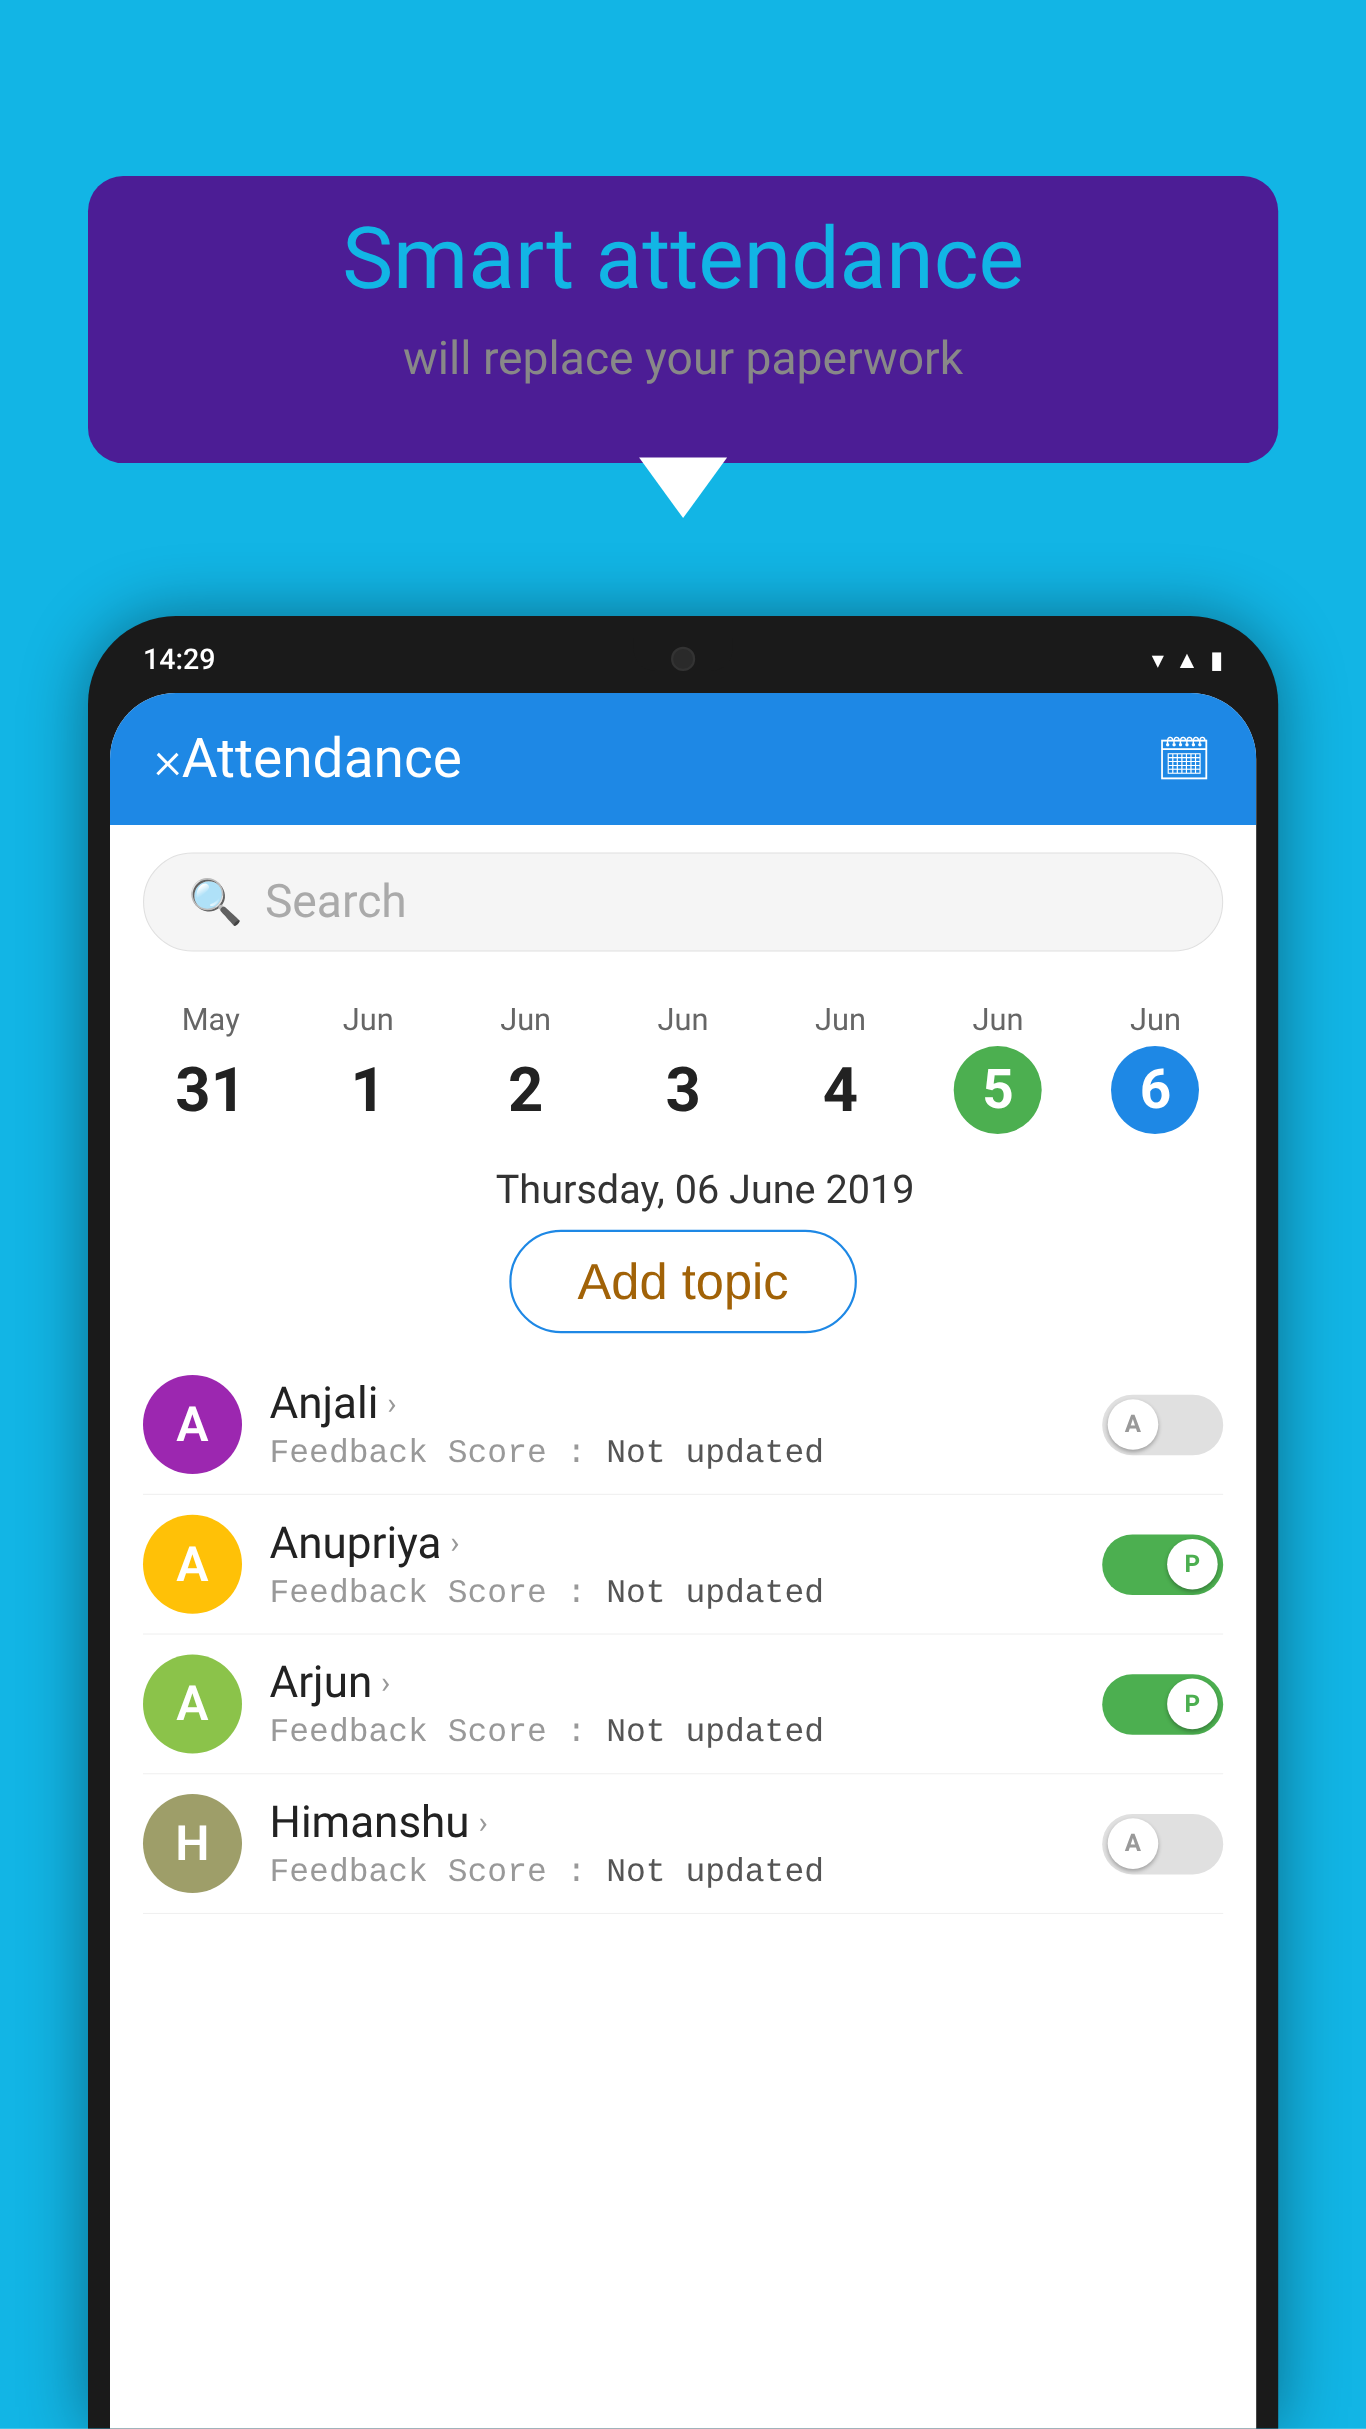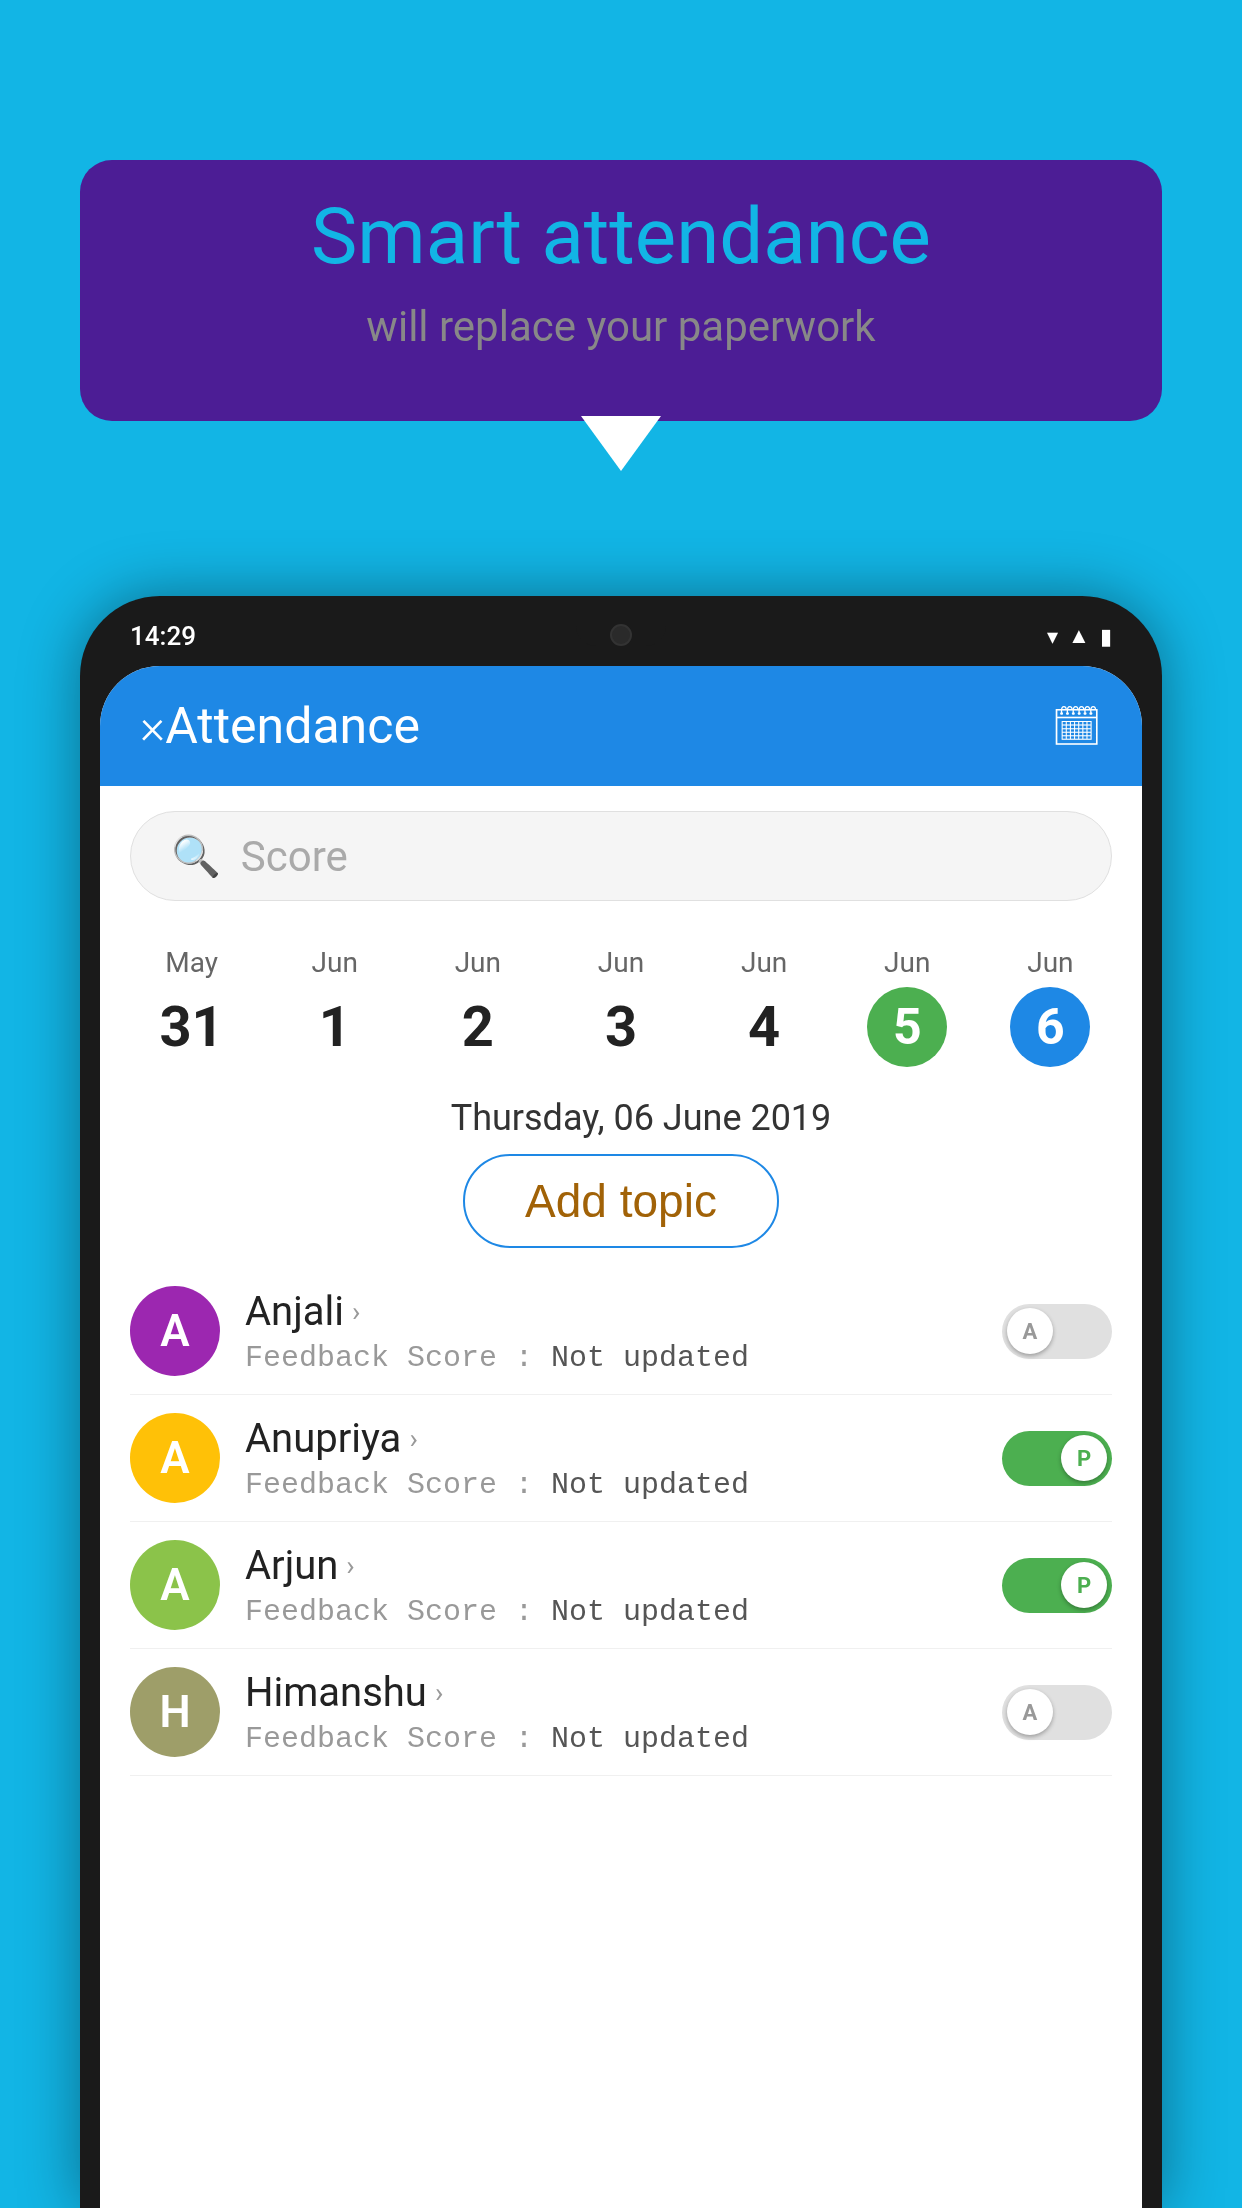--- a/index.html
+++ b/index.html
@@ -55,21 +55,20 @@
     .phone-frame {
       position: absolute;
       top: 560px;
       left: 80px;
       right: 80px;
       bottom: 0;
       background: #1a1a1a;
       border-radius: 80px 80px 0 0;
       padding: 20px;
       box-shadow: 0 0 60px rgba(0,0,0,0.4);
-      margin-top: 36px;
     }
 
     .phone-notch {
       position: absolute;
       top: 20px;
       left: 50%;
       transform: translateX(-50%);
       width: 90px;
       height: 30px;
       background: #1a1a1a;
@@ -394,21 +393,21 @@
   <div class="phone-screen">
 
     <div class="app-header">
       <span class="header-close">×</span>
       <span class="header-title">Attendance</span>
       <span class="header-calendar">🗓</span>
     </div>
 
     <div class="search-bar">
       <span class="search-icon-wrap">🔍</span>
-      <span class="search-text">Score</span>
+      <span class="search-text">Search</span>
     </div>
 
     <div class="date-strip">
 
     <div class="date-col">
           <div class="date-month">May</div>
           <div class="date-day">31</div>
         </div>
         <div class="date-col">
           <div class="date-month">Jun</div>

